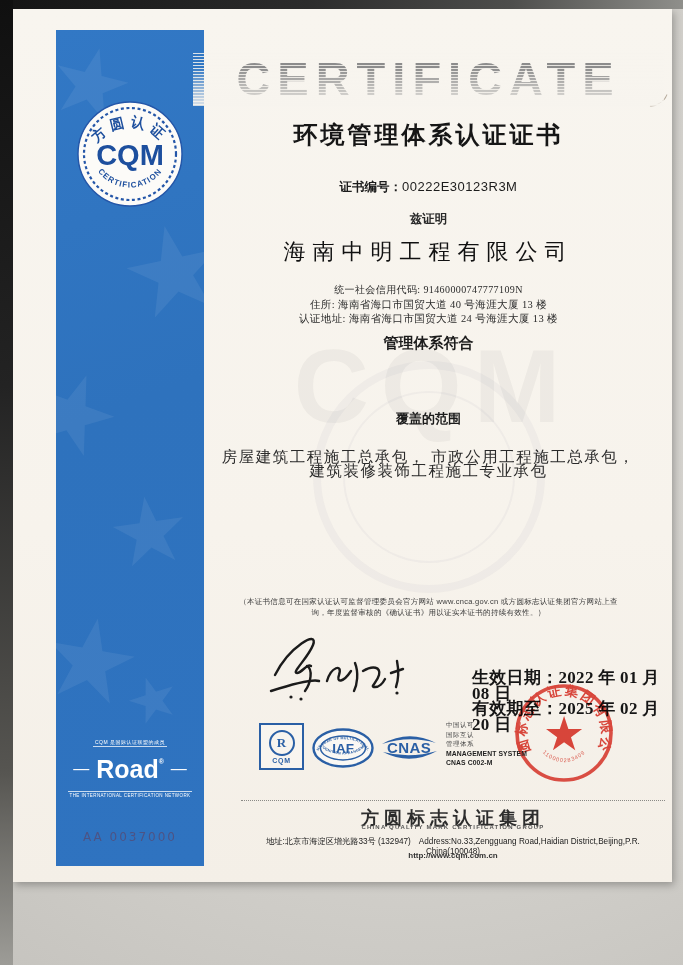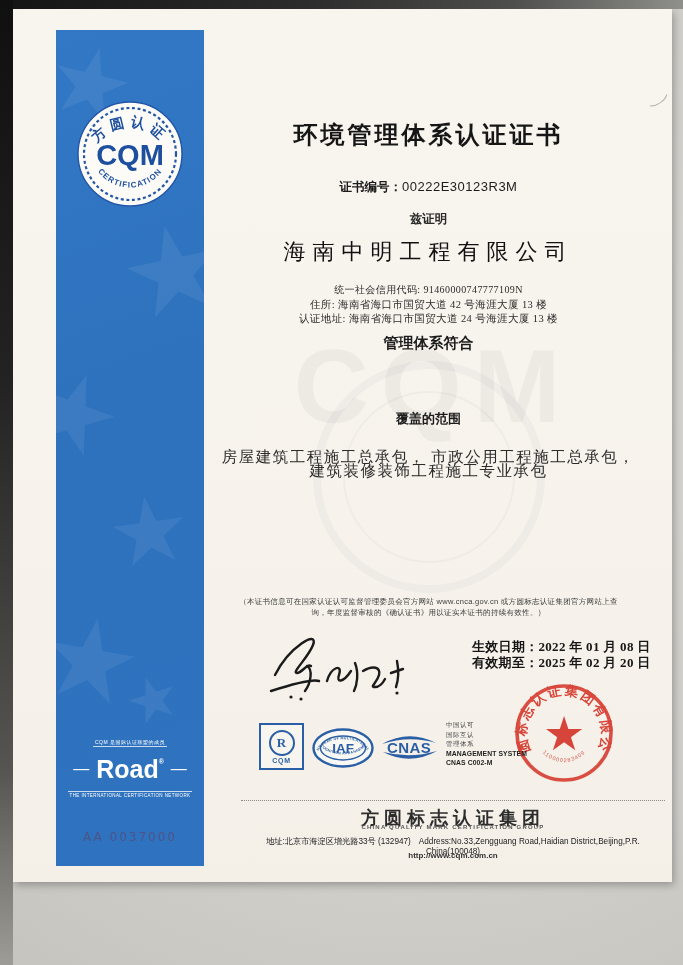--- a/index.html
+++ b/index.html
@@ -74,21 +74,21 @@
   .wm-cqm{position:absolute;left:190px;top:318px;width:460px;text-align:center;
     font-size:104px;font-weight:bold;letter-spacing:12px;color:rgba(80,80,80,.06);
     font-family:"Liberation Sans",sans-serif;pointer-events:none;}
   .wm-circle{position:absolute;left:300px;top:352px;width:232px;height:232px;border-radius:50%;
     border:8px solid rgba(90,100,135,.05);pointer-events:none;}
   .wm-circle-inner{position:absolute;left:330px;top:382px;width:172px;height:172px;border-radius:50%;
     border:2px solid rgba(90,100,135,.05);pointer-events:none;}
   .curl{position:absolute;left:628px;top:76px;width:28px;height:20px;border-radius:50%;
     border:1.5px solid transparent;border-bottom-color:#b6ab9d;transform:rotate(-34deg);}
 
-  .dates{position:absolute;left:459px;top:630px;font-size:13px;font-weight:bold;
+  .dates{position:absolute;left:459px;top:661px;font-size:17px;font-weight:bold;
     line-height:15.5px;color:#161616;font-family:"Liberation Serif", serif;letter-spacing:.3px;}
 
   .signature{position:absolute;left:248px;top:612px;width:160px;height:90px;}
 
   
   .stamp{position:absolute;left:486px;top:659px;width:130px;height:130px;
     mix-blend-mode:multiply;opacity:.92;}
 
   
   .rcqm{position:absolute;left:246px;top:714px;width:45px;height:47px;
@@ -157,28 +157,29 @@
     </div>
 
     <div class="serial">AA 0037000</div>
   </div>
 
   <div class="wm-cqm">CQM</div>
   <div class="wm-circle"></div>
   <div class="wm-circle-inner"></div>
   <div class="curl"></div>
 
+  <div class="cblock cert-wm">CERTIFICATE</div>
   <div class="cblock title">环境管理体系认证证书</div>
   <div class="cblock certno">
     <span>证书编号：</span><span class="num">00222E30123R3M</span>
   </div>
   <div class="cblock certify">兹证明</div>
   <div class="cblock company">海南中明工程有限公司</div>
   <div class="cblock kailine credit">统一社会信用代码: 91460000747777109N</div>
-  <div class="cblock kailine addr1">住所: 海南省海口市国贸大道 42 号海涯大厦 13 楼</div>
+  <div class="cblock kailine addr1">住所: 海南省海口市国贸大道 40 号海涯大厦 13 楼</div>
   <div class="cblock kailine addr2">认证地址: 海南省海口市国贸大道 24 号海涯大厦 13 楼</div>
   <div class="cblock conform">管理体系符合</div>
   <div class="cblock scopelabel">覆盖的范围</div>
   <div class="cblock kailine scope1">房屋建筑工程施工总承包， 市政公用工程施工总承包，</div>
   <div class="cblock kailine scope2">建筑装修装饰工程施工专业承包</div>
   <div class="cblock disc">
     <div>（本证书信息可在国家认证认可监督管理委员会官方网站 www.cnca.gov.cn 或方圆标志认证集团官方网站上查</div>
     <div>询，年度监督审核的《确认证书》用以证实本证书的持续有效性。）</div>
   </div>
 

